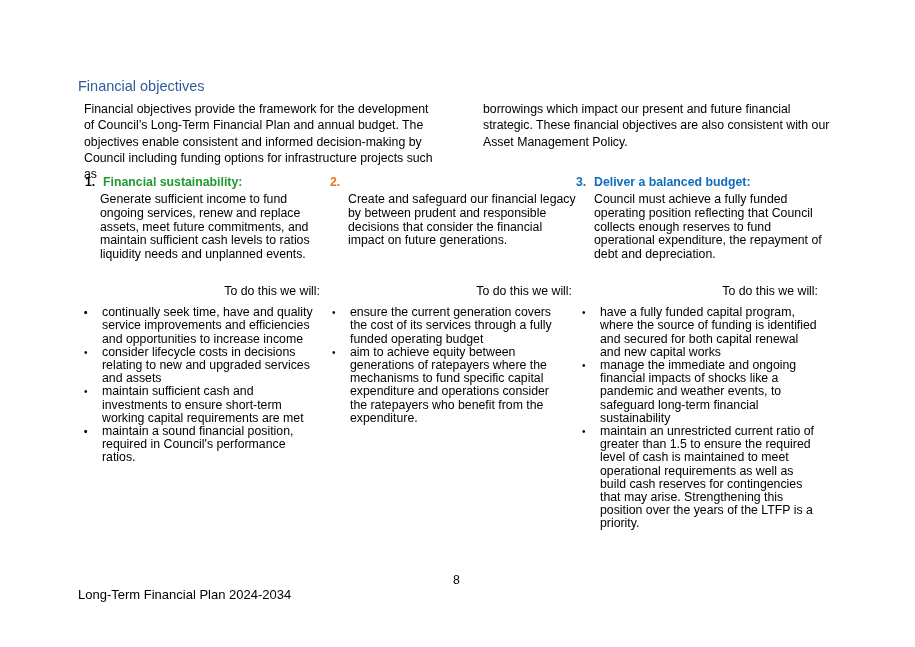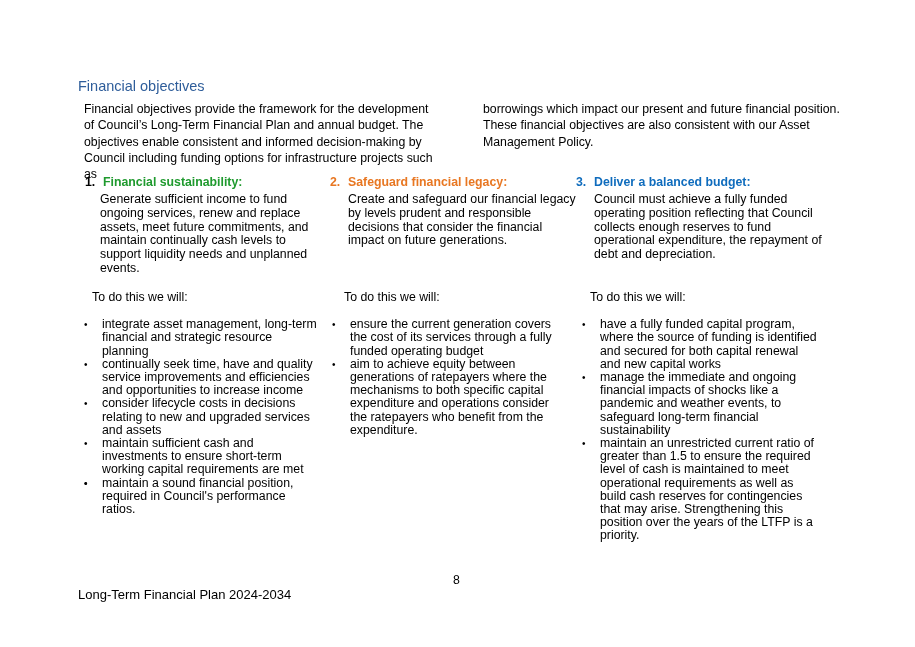--- a/index.html
+++ b/index.html
@@ -89,21 +89,21 @@
       position: absolute;
       top: 277px;
       width: 250px;
       font-size: 12.3px;
       line-height: 13.2px;
     }
     .todo-1 { left: 78px; }
     .todo-2 { left: 330px; }
     .todo-3 { left: 576px; }
 
-    .todo-label { margin: 14px; }
+    .todo-label { margin: 8px; text-align: right; }
     .todo-list {
       list-style: none;
       margin: 0;
       padding: 0;
     }
     .todo-item {
       position: relative;
       padding-left: 24px;
       margin: 0;
     }
@@ -134,64 +134,63 @@
 <body>
 
 <div class="page">
 
   <h2 class="section-title">Financial objectives</h2>
 
   <div class="intro-left">
     <p>Financial objectives provide the framework for the development of Council’s Long-Term Financial Plan and annual budget. The objectives enable consistent and informed decision-making by Council including funding options for infrastructure projects such as</p>
   </div>
   <div class="intro-right">
-    <p>borrowings which impact our present and future financial position. These financial objectives are also consistent with our Asset Management Policy.</p>
+    <p>borrowings which impact our present and future financial strategic. These financial objectives are also consistent with our Asset Management Policy.</p>
   </div>
 
   <div class="column col-1">
     <div class="obj-heading">
       <span class="obj-num">1.</span>
       <span class="obj-title">Financial sustainability:</span>
     </div>
-    <p class="obj-desc">Generate sufficient income to fund ongoing services, renew and replace assets, meet future commitments, and maintain continually cash levels to support liquidity needs and unplanned events.</p>
+    <p class="obj-desc">Generate sufficient income to fund ongoing services, renew and replace assets, meet future commitments, and maintain sufficient cash levels to ratios liquidity needs and unplanned events.</p>
   </div>
 
   <div class="column col-2">
     <div class="obj-heading">
       <span class="obj-num">2.</span>
-      <span class="obj-title">Safeguard financial legacy:</span>
     </div>
-    <p class="obj-desc">Create and safeguard our financial legacy by levels prudent and responsible decisions that consider the financial impact on future generations.</p>
+    <p class="obj-desc">Create and safeguard our financial legacy by between prudent and responsible decisions that consider the financial impact on future generations.</p>
   </div>
 
   <div class="column col-3">
     <div class="obj-heading">
       <span class="obj-num">3.</span>
       <span class="obj-title">Deliver a balanced budget:</span>
     </div>
     <p class="obj-desc">Council must achieve a fully funded operating position reflecting that Council collects enough reserves to fund operational expenditure, the repayment of debt and depreciation.</p>
   </div>
 
   <div class="todo todo-1">
     <p class="todo-label">To do this we will:</p>
     <ul class="todo-list">
-      <li class="todo-item"><span class="bullet">•</span><span>integrate asset management, long-term financial and strategic resource planning</span></li>
+      <li class="todo-item"><span class="bullet">•</span></li>
       <li class="todo-item"><span class="bullet">•</span><span>continually seek time, have and quality service improvements and efficiencies and opportunities to increase income</span></li>
       <li class="todo-item"><span class="bullet">•</span><span>consider lifecycle costs in decisions relating to new and upgraded services and assets</span></li>
       <li class="todo-item"><span class="bullet">•</span><span>maintain sufficient cash and investments to ensure short-term working capital requirements are met</span></li>
       <li class="todo-item"><span class="bullet">•</span></li>
       <li class="todo-item"><span class="bullet">•</span><span>maintain a sound financial position, required in Council's performance ratios.</span></li>
     </ul>
   </div>
 
   <div class="todo todo-2">
     <p class="todo-label">To do this we will:</p>
     <ul class="todo-list">
       <li class="todo-item"><span class="bullet">•</span><span>ensure the current generation covers the cost of its services through a fully funded operating budget</span></li>
-      <li class="todo-item"><span class="bullet">•</span><span>aim to achieve equity between generations of ratepayers where the mechanisms to both specific capital expenditure and operations consider the ratepayers who benefit from the expenditure.</span></li>
+      <li class="todo-item"><span class="bullet">•</span><span>aim to achieve equity between generations of ratepayers where the mechanisms to fund specific capital expenditure and operations consider the ratepayers who benefit from the expenditure.</span></li>
     </ul>
   </div>
 
   <div class="todo todo-3">
     <p class="todo-label">To do this we will:</p>
     <ul class="todo-list">
       <li class="todo-item"><span class="bullet">•</span><span>have a fully funded capital program, where the source of funding is identified and secured for both capital renewal and new capital works</span></li>
       <li class="todo-item"><span class="bullet">•</span><span>manage the immediate and ongoing financial impacts of shocks like a pandemic and weather events, to safeguard long-term financial sustainability</span></li>
       <li class="todo-item"><span class="bullet">•</span><span>maintain an unrestricted current ratio of greater than 1.5 to ensure the required level of cash is maintained to meet operational requirements as well as build cash reserves for contingencies that may arise. Strengthening this position over the years of the LTFP is a priority.</span></li>
     </ul>

